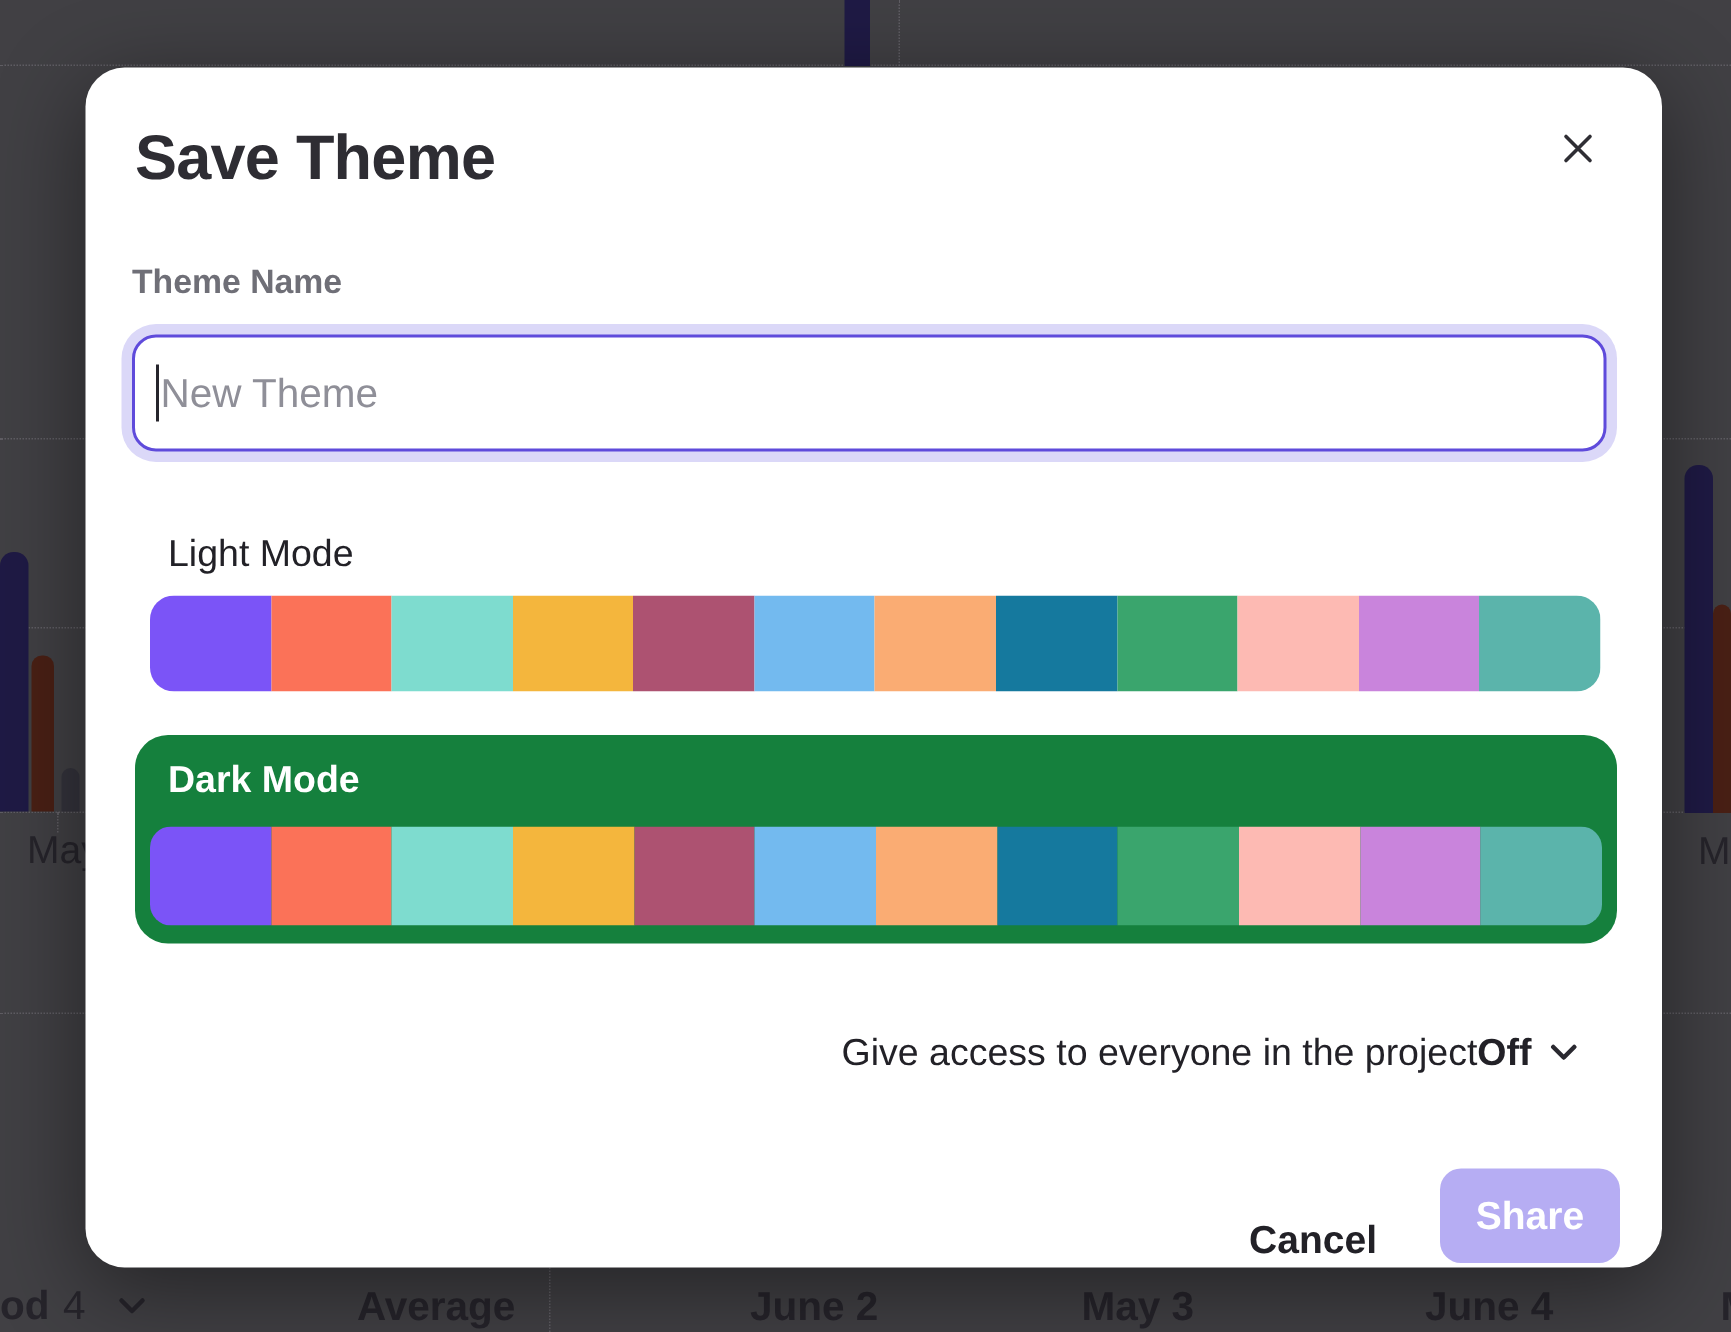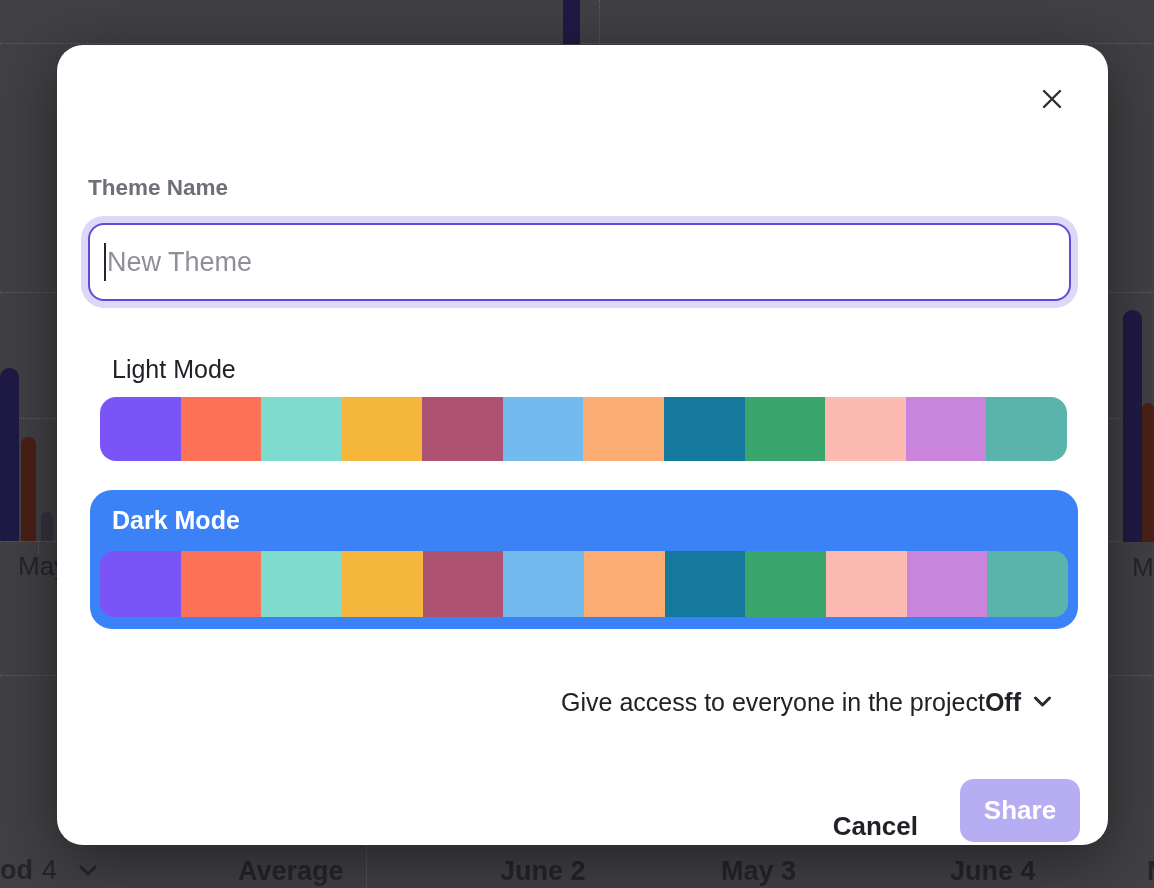--- a/index.html
+++ b/index.html
@@ -131,20 +131,21 @@
   </div>
   <div class="axis-label" style="left:238px;">Average</div>
   <div class="axis-label" style="left:500px;">June 2</div>
   <div class="axis-label" style="left:721px;">May 3</div>
   <div class="axis-label" style="left:950px;">June 4</div>
   <div class="axis-label" style="left:1147px;">M</div>
 </div>
 
 <div class="modal">
 
+  <div class="modal-title">Save Theme</div>
 
   <button class="close-btn">
     <svg width="24" height="24" viewBox="0 0 24 24">
         <path d="M4 4 L20 20 M20 4 L4 20" fill="none" stroke="#2F2E34" stroke-width="2.4" stroke-linecap="round"></path>
       </svg>
   </button>
 
   <div class="field-label">Theme Name</div>
 
   <input class="theme-input" type="text" placeholder="New Theme" style="border-color: rgb(95, 75, 219);">
@@ -159,21 +160,21 @@
       <div class="swatch" style="background: rgb(173, 82, 113);"></div>
       <div class="swatch" style="background: rgb(115, 186, 239);"></div>
       <div class="swatch" style="background: rgb(250, 172, 115);"></div>
       <div class="swatch" style="background: rgb(21, 121, 158);"></div>
       <div class="swatch" style="background: rgb(58, 165, 109);"></div>
       <div class="swatch" style="background: rgb(253, 186, 179);"></div>
       <div class="swatch" style="background: rgb(201, 132, 220);"></div>
       <div class="swatch" style="background: rgb(91, 180, 171);"></div>
     </div>
 
-  <div class="dark-card" style="background: #3b82f6;">
+  <div class="dark-card" style="background: #15803d;">
     <div class="dark-label">Dark Mode</div>
     <div class="swatch-row dark-row">
         <div class="swatch" style="background: rgb(123, 84, 247);"></div>
         <div class="swatch" style="background: rgb(251, 114, 88);"></div>
         <div class="swatch" style="background: rgb(126, 220, 207);"></div>
         <div class="swatch" style="background: rgb(244, 182, 61);"></div>
         <div class="swatch" style="background: rgb(173, 82, 113);"></div>
         <div class="swatch" style="background: rgb(115, 186, 239);"></div>
         <div class="swatch" style="background: rgb(250, 172, 115);"></div>
         <div class="swatch" style="background: rgb(21, 121, 158);"></div>

